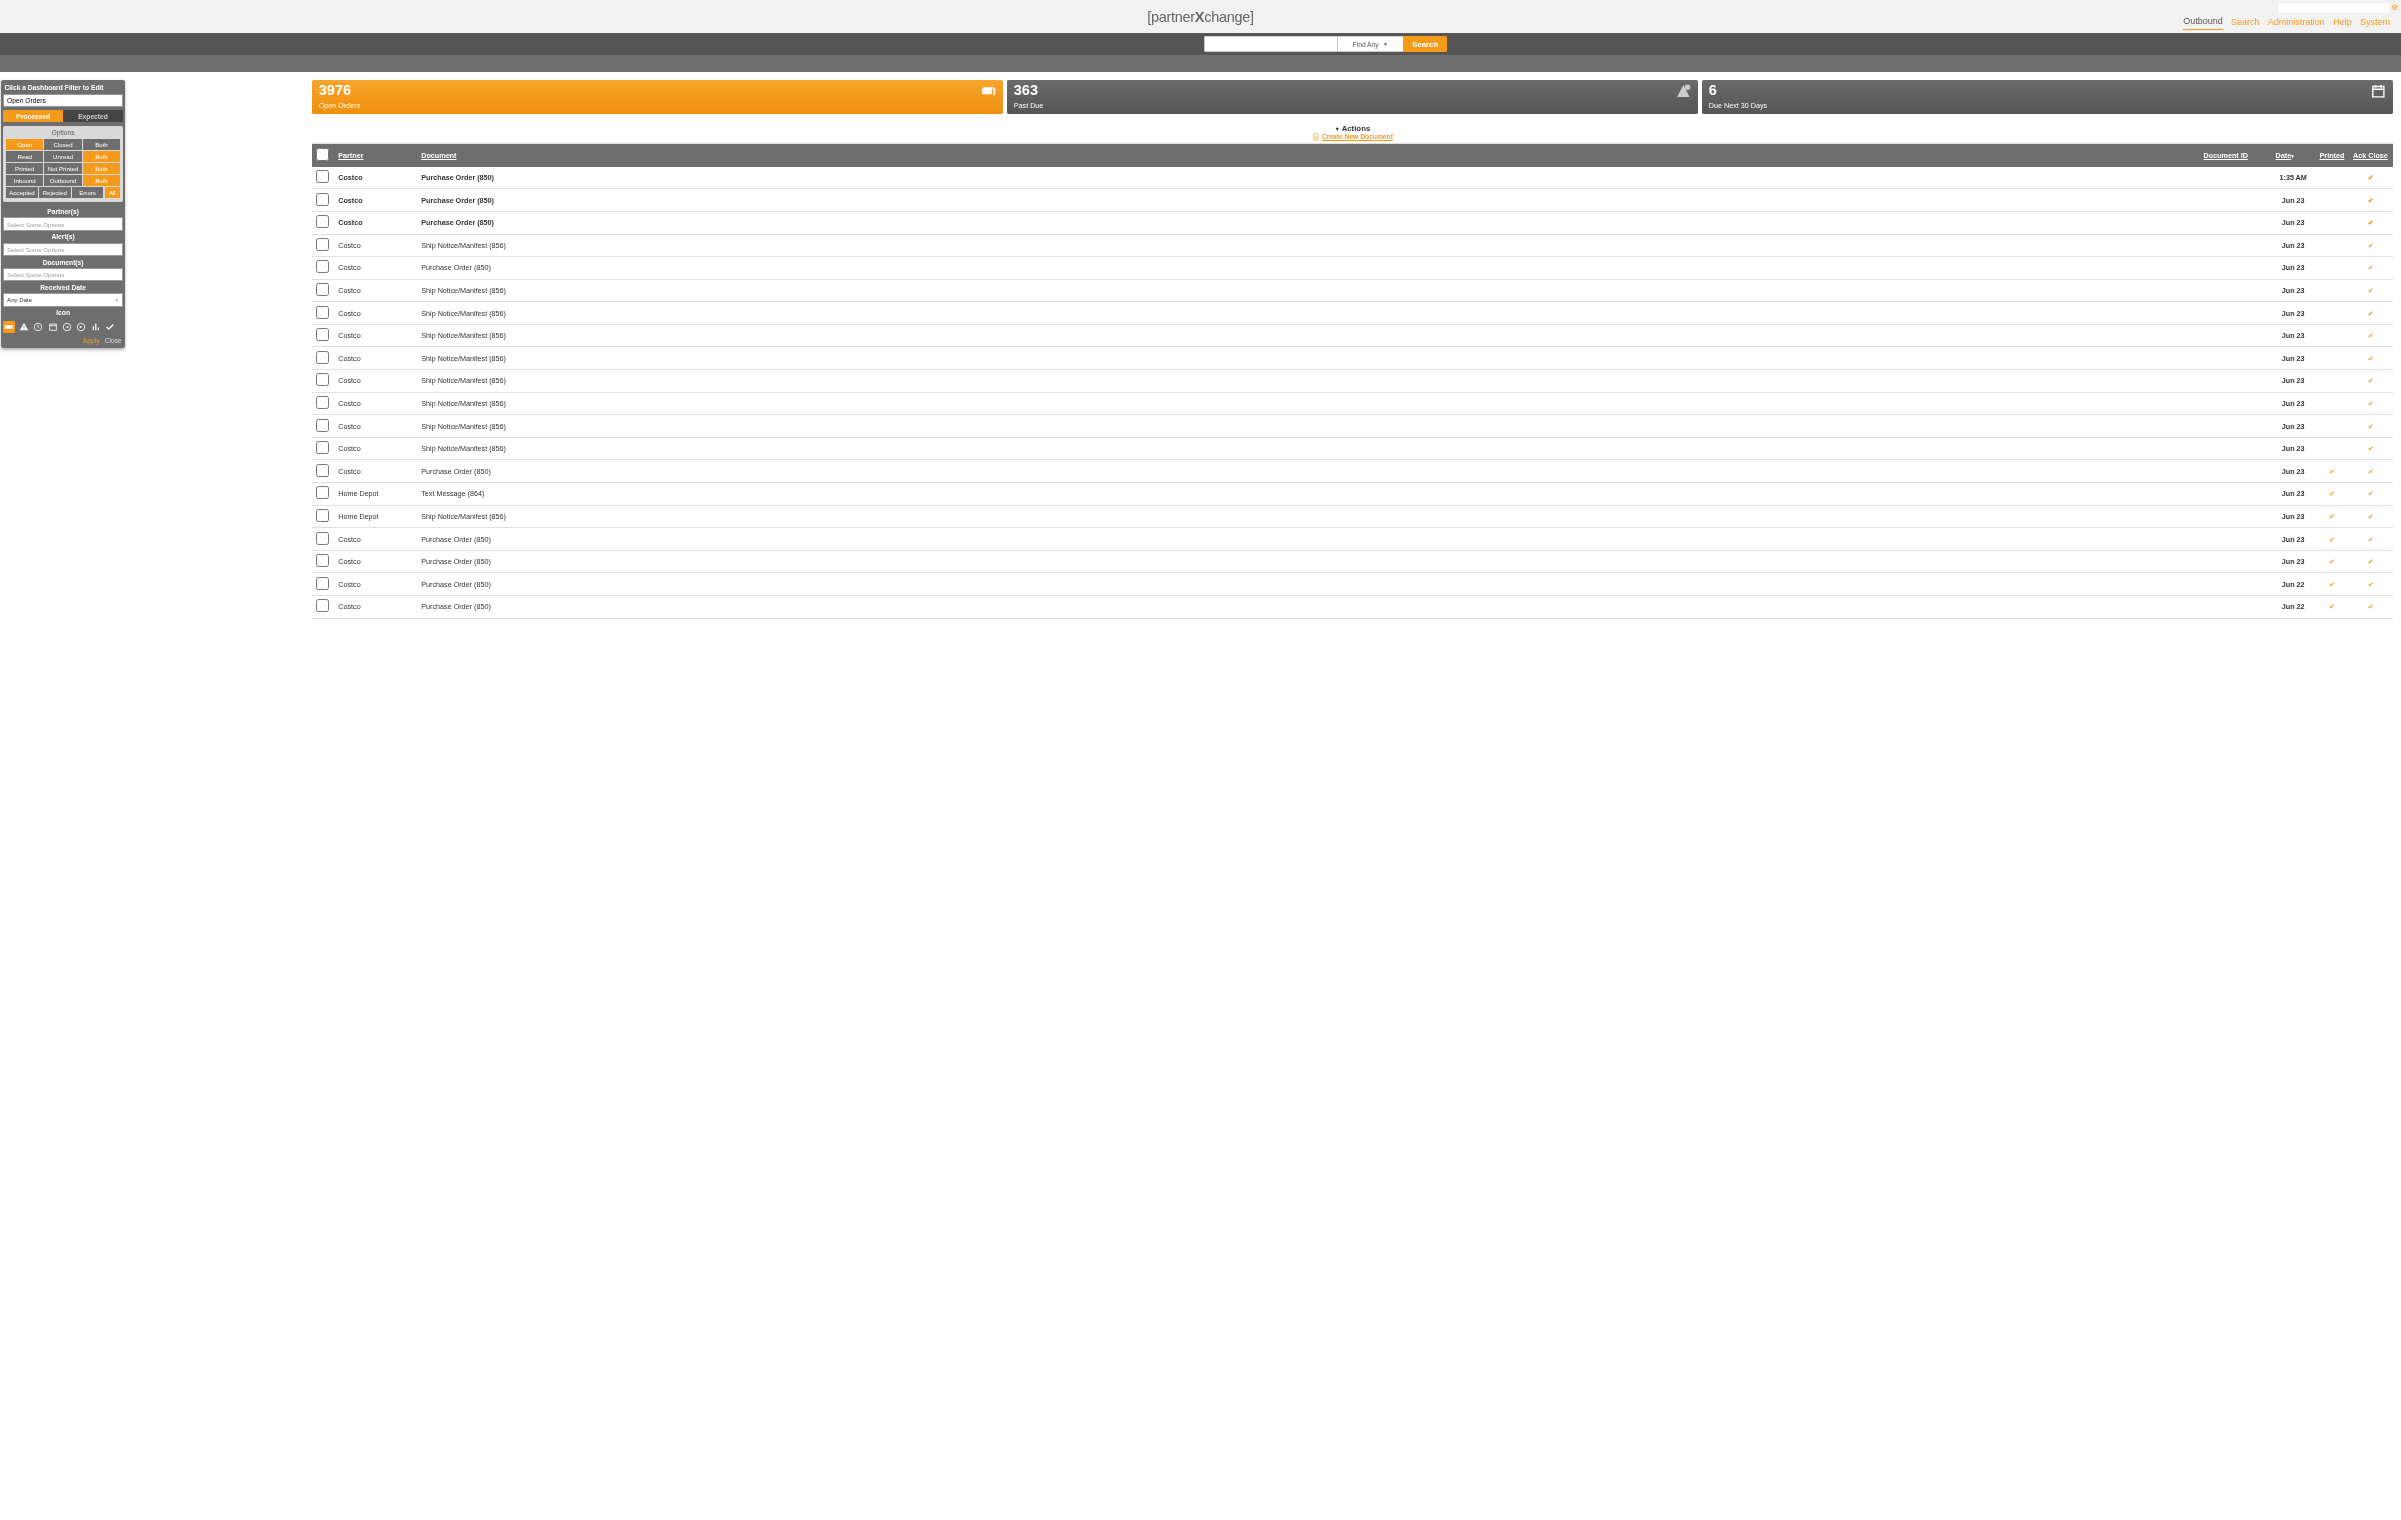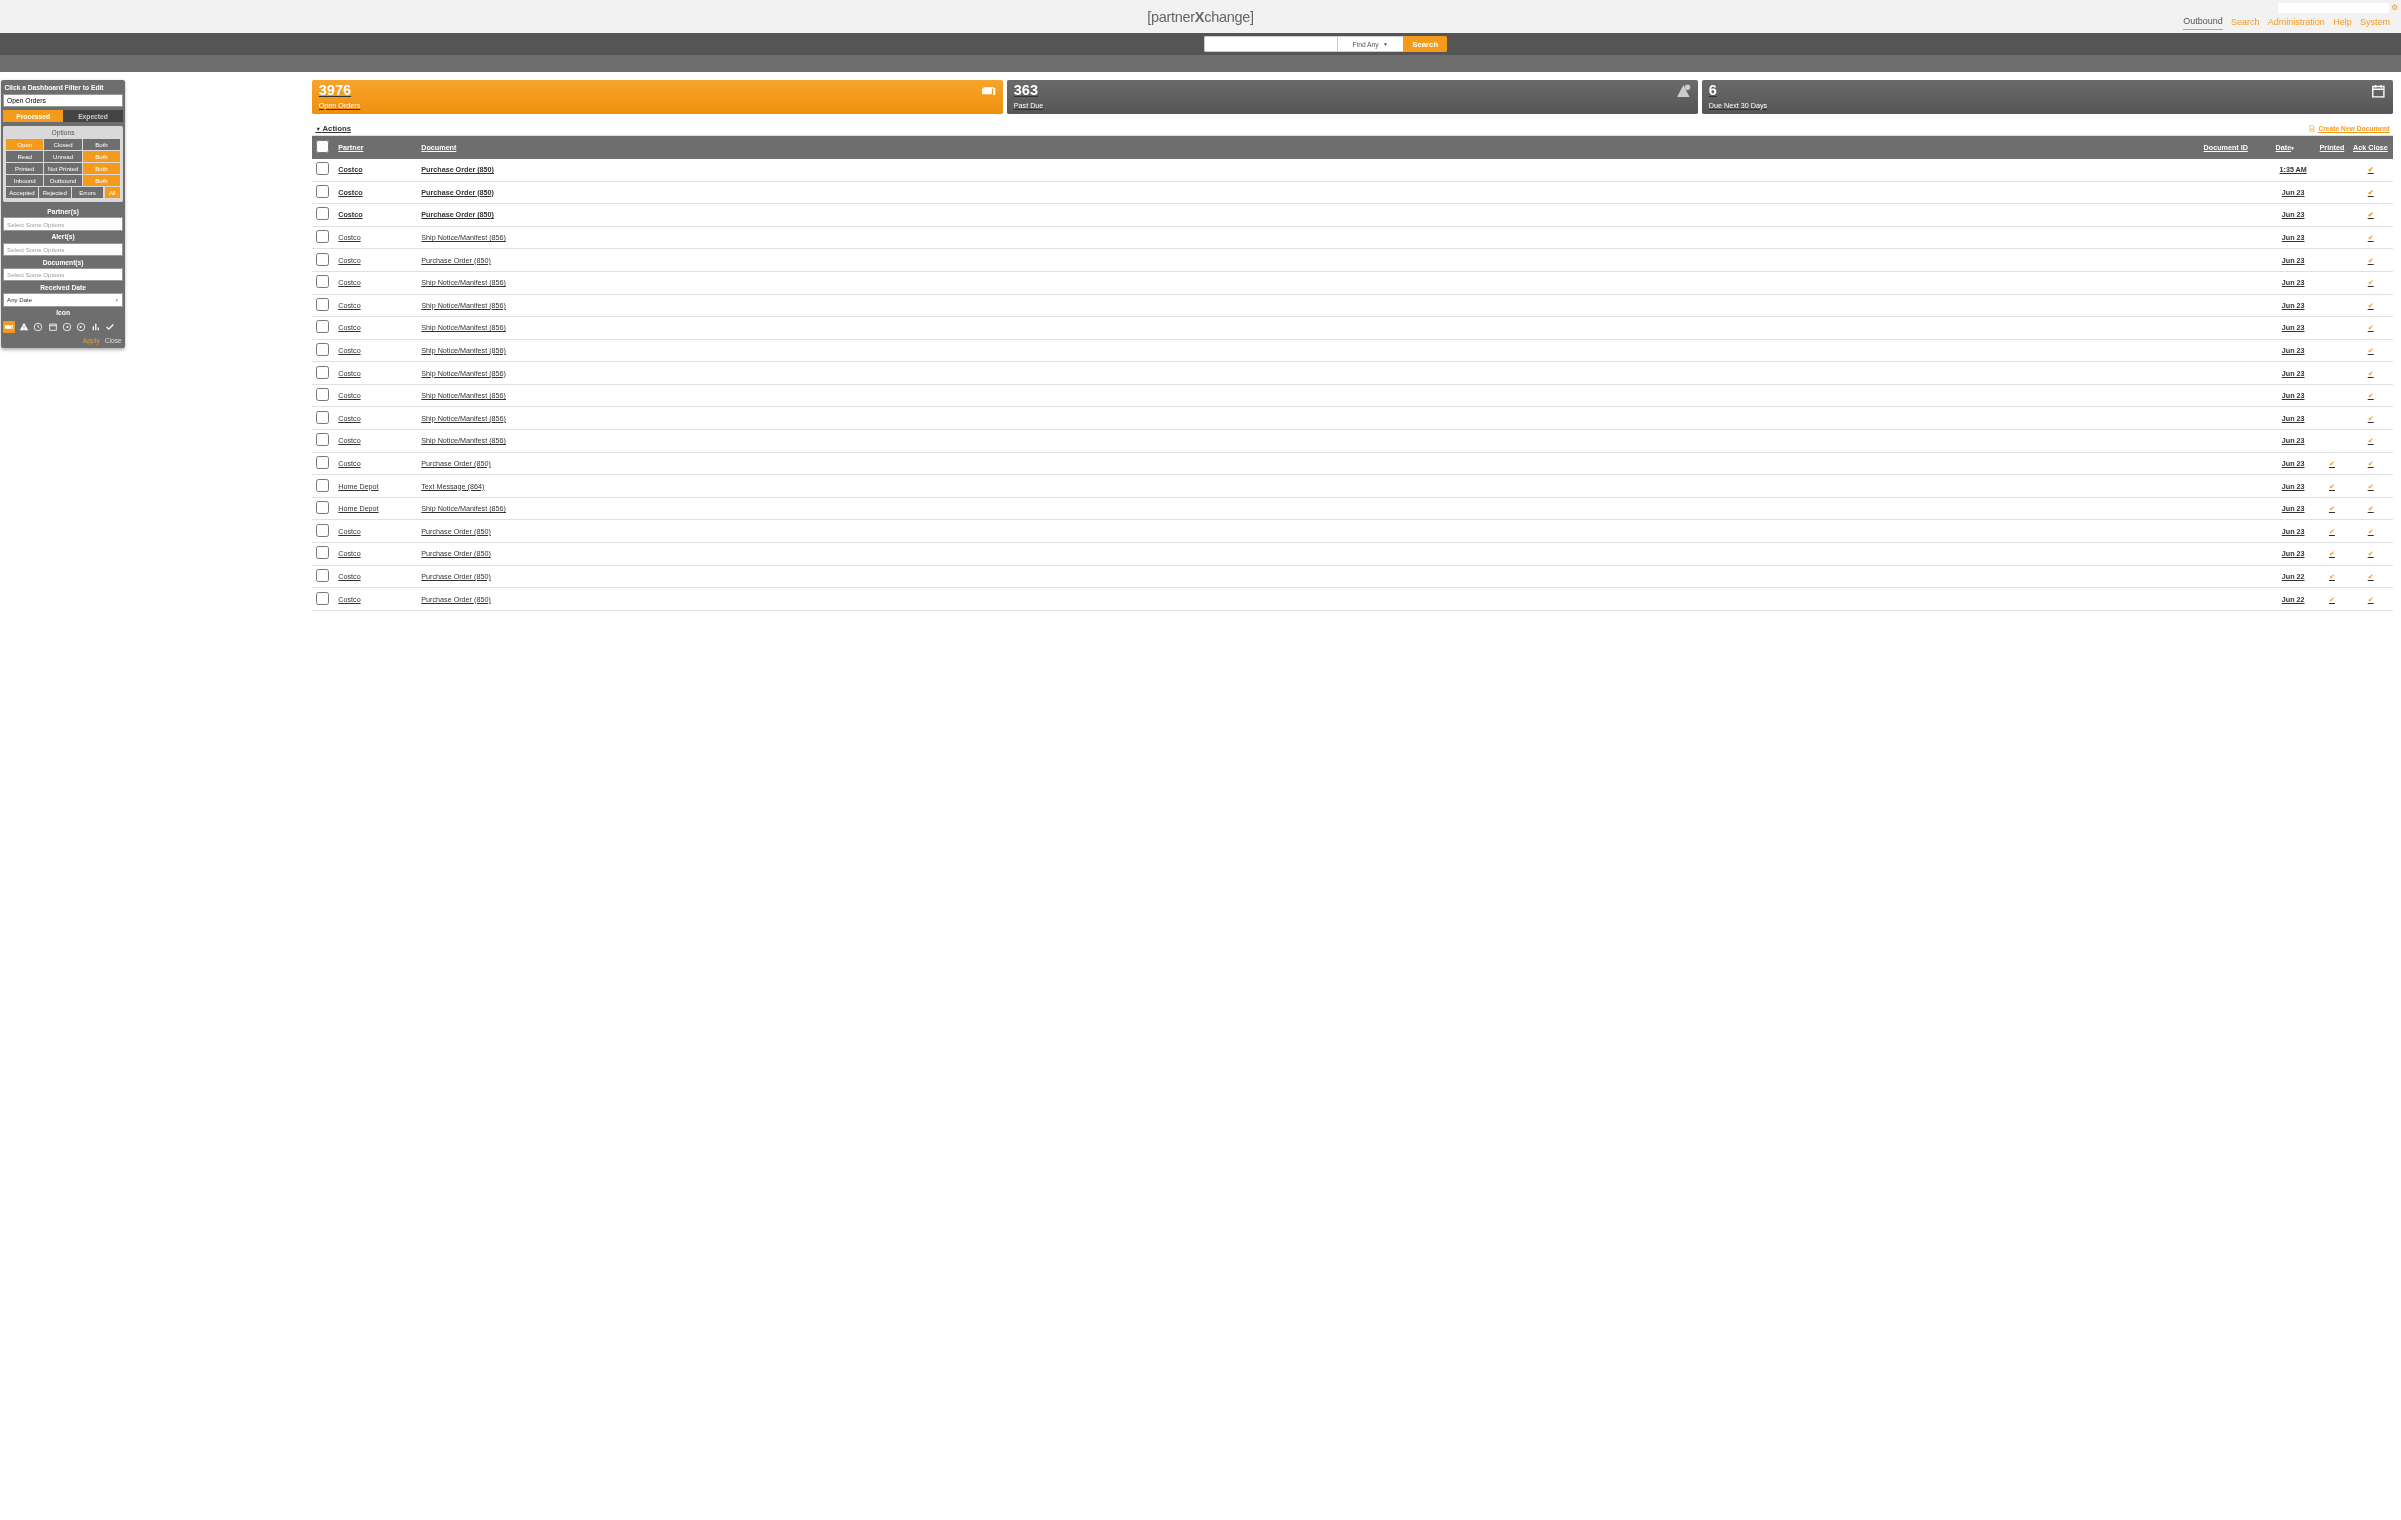--- a/index.html
+++ b/index.html
@@ -243,21 +243,20 @@
     cursor: pointer;
   }
   .filter-footer .apply { color: #f49b1c; }
   .filter-footer .close { color: #ddd; }
 
   
   .content {
     flex: 1;
     margin-left: 187px;
     margin-right: 8.3px;
-    text-decoration: underline;
   }
 
   
   .tiles {
     display: flex;
     gap: 4.4px;
     margin-bottom: 7.8px;
   }
   .tile {
     flex: 1;
@@ -290,20 +289,21 @@
   .tile.active .tile-icon svg { fill: #fff; }
   .tile:not(.active) .tile-icon svg { fill: #ccc; }
 
   
   .actions-bar {
     display: flex;
     justify-content: space-between;
     align-items: center;
     padding: 2.2px 3.3px;
     border-bottom: 1.1px solid #ddd;
+    flex-direction: column;
   }
   .actions-bar .actions-label {
     font-weight: bold;
     font-size: 7.8px;
     color: #333;
   }
   .actions-bar .actions-label::before {
     content: "▼ ";
     font-size: 5.6px;
   }

